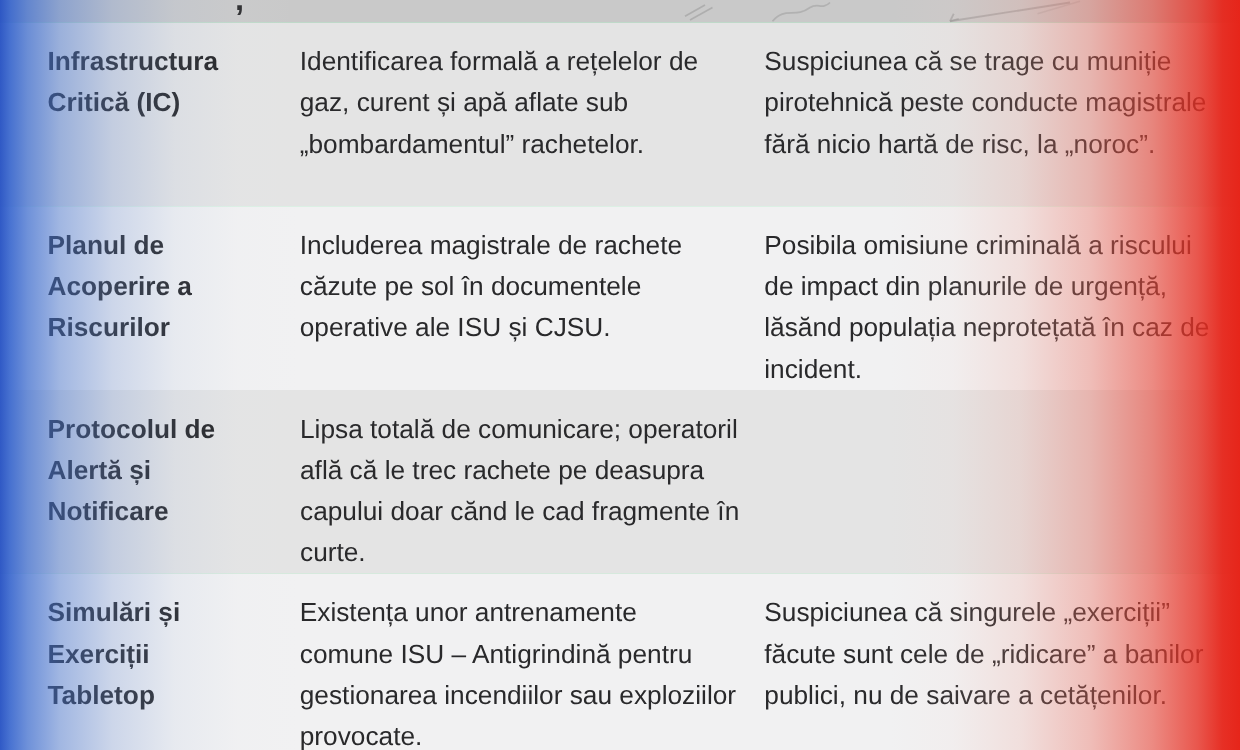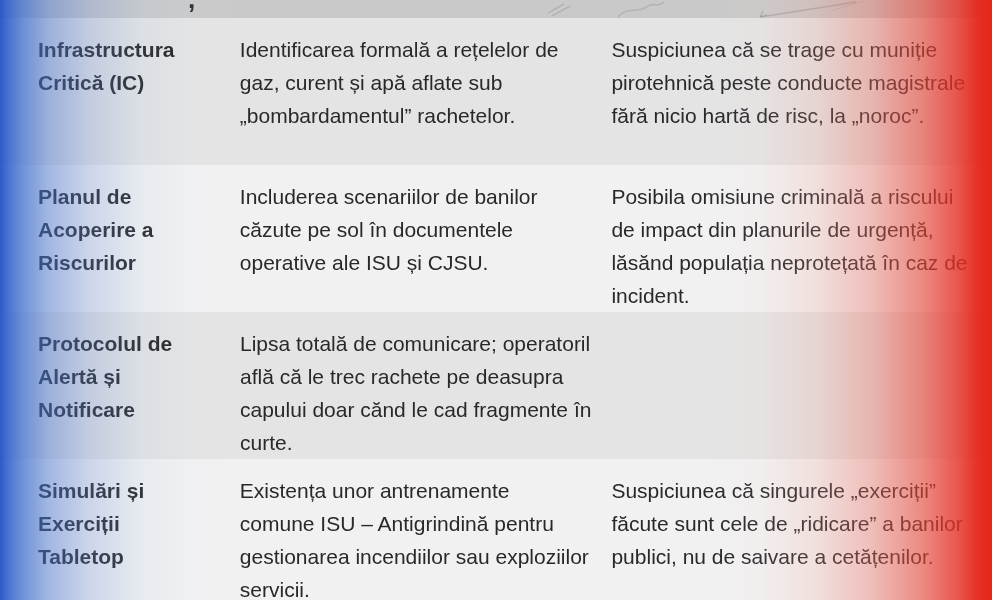--- a/index.html
+++ b/index.html
@@ -101,34 +101,34 @@
     <div class="cell term">Infrastructura
 Critică (IC)</div>
     <div class="cell c2">Identificarea formală a rețelelor de gaz, curent și apă aflate sub „bombardamentul” rachetelor.</div>
     <div class="cell c3">Suspiciunea că se trage cu muniție pirotehnică peste conducte magistrale fără nicio hartă de risc, la „noroc”.</div>
   </div>
 
   <div class="row row-light r2">
     <div class="cell term">Planul de
 Acoperire a
 Riscurilor</div>
-    <div class="cell c2">Includerea scenariilor de banilor căzute pe sol în documentele operative ale ISU și CJSU.</div>
+    <div class="cell c2">Includerea magistrale de rachete căzute pe sol în documentele operative ale ISU și CJSU.</div>
     <div class="cell c3">Posibila omisiune criminală a riscului de impact din planurile de urgență, lăsănd populația neprotețată în caz de incident.</div>
   </div>
 
   <div class="row row-gray r3">
     <div class="cell term">Protocolul de
 Alertă și
 Notificare</div>
     <div class="cell c3">Lipsa totală de comunicare; operatoril află că le trec rachete pe deasupra capului doar cănd le cad fragmente în curte.</div>
   </div>
 
   <div class="row row-light r4">
     <div class="cell term">Simulări și
 Exerciții Tabletop</div>
-    <div class="cell c2">Existența unor antrenamente comune ISU – Antigrindină pentru gestionarea incendiilor sau exploziilor servicii.</div>
+    <div class="cell c2">Existența unor antrenamente comune ISU – Antigrindină pentru gestionarea incendiilor sau exploziilor provocate.</div>
     <div class="cell c3">Suspiciunea că singurele „exerciții” făcute sunt cele de „ridicare” a banilor publici, nu de saivare a cetățenilor.</div>
   </div>
 
   <div class="overlay overlay-left"></div>
   <div class="overlay overlay-right"></div>
 
 </div>
 
 </body></html>

